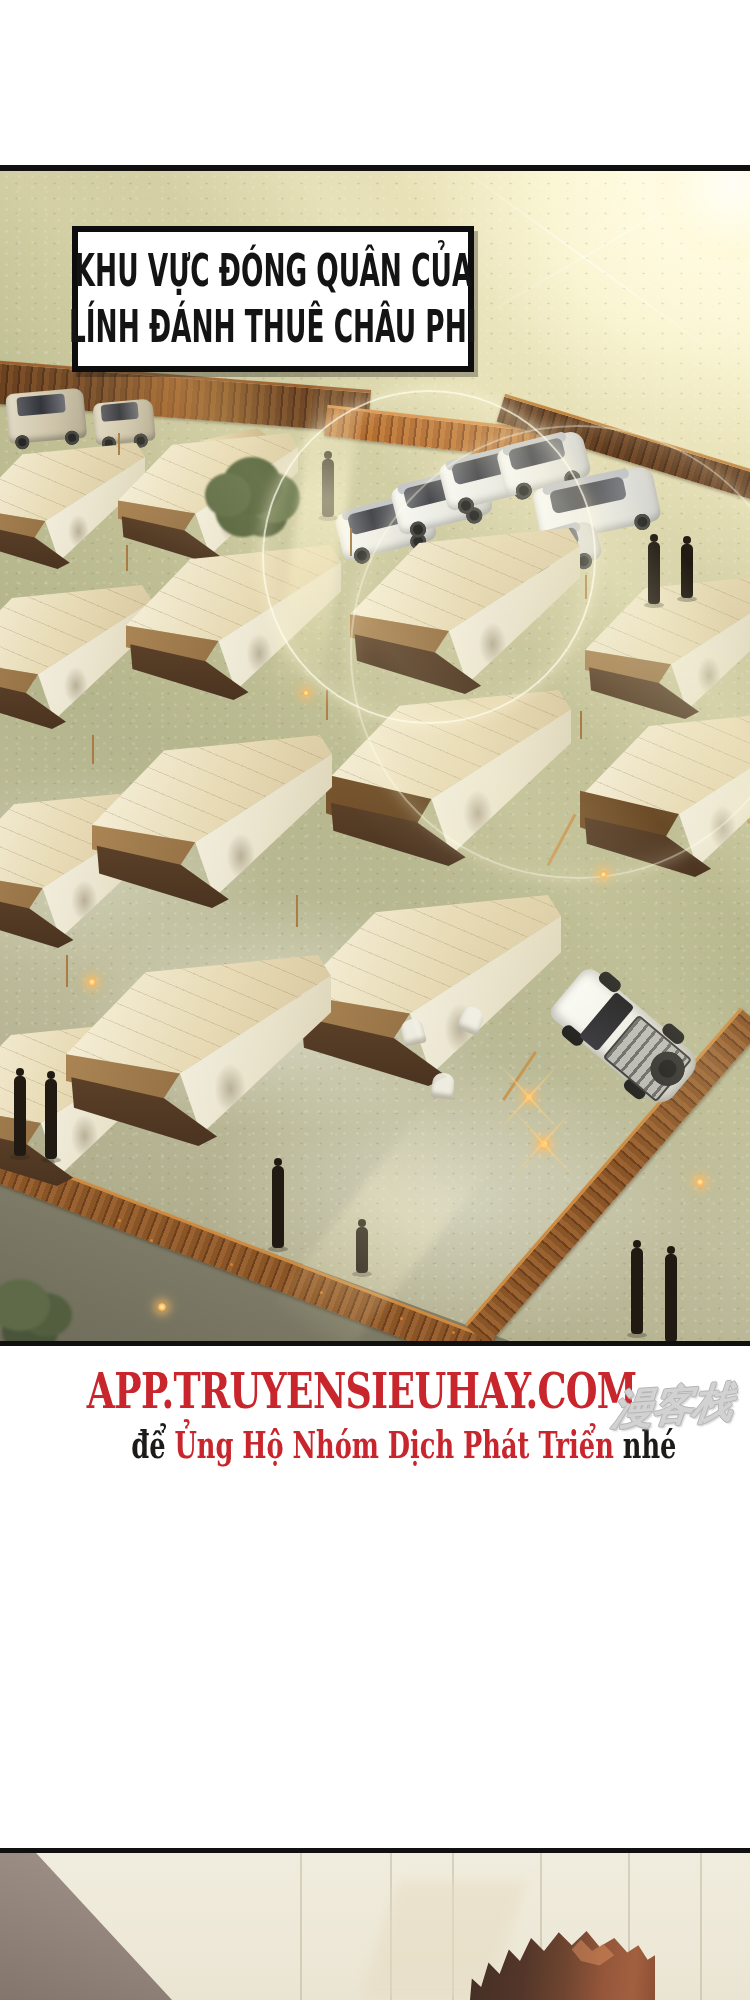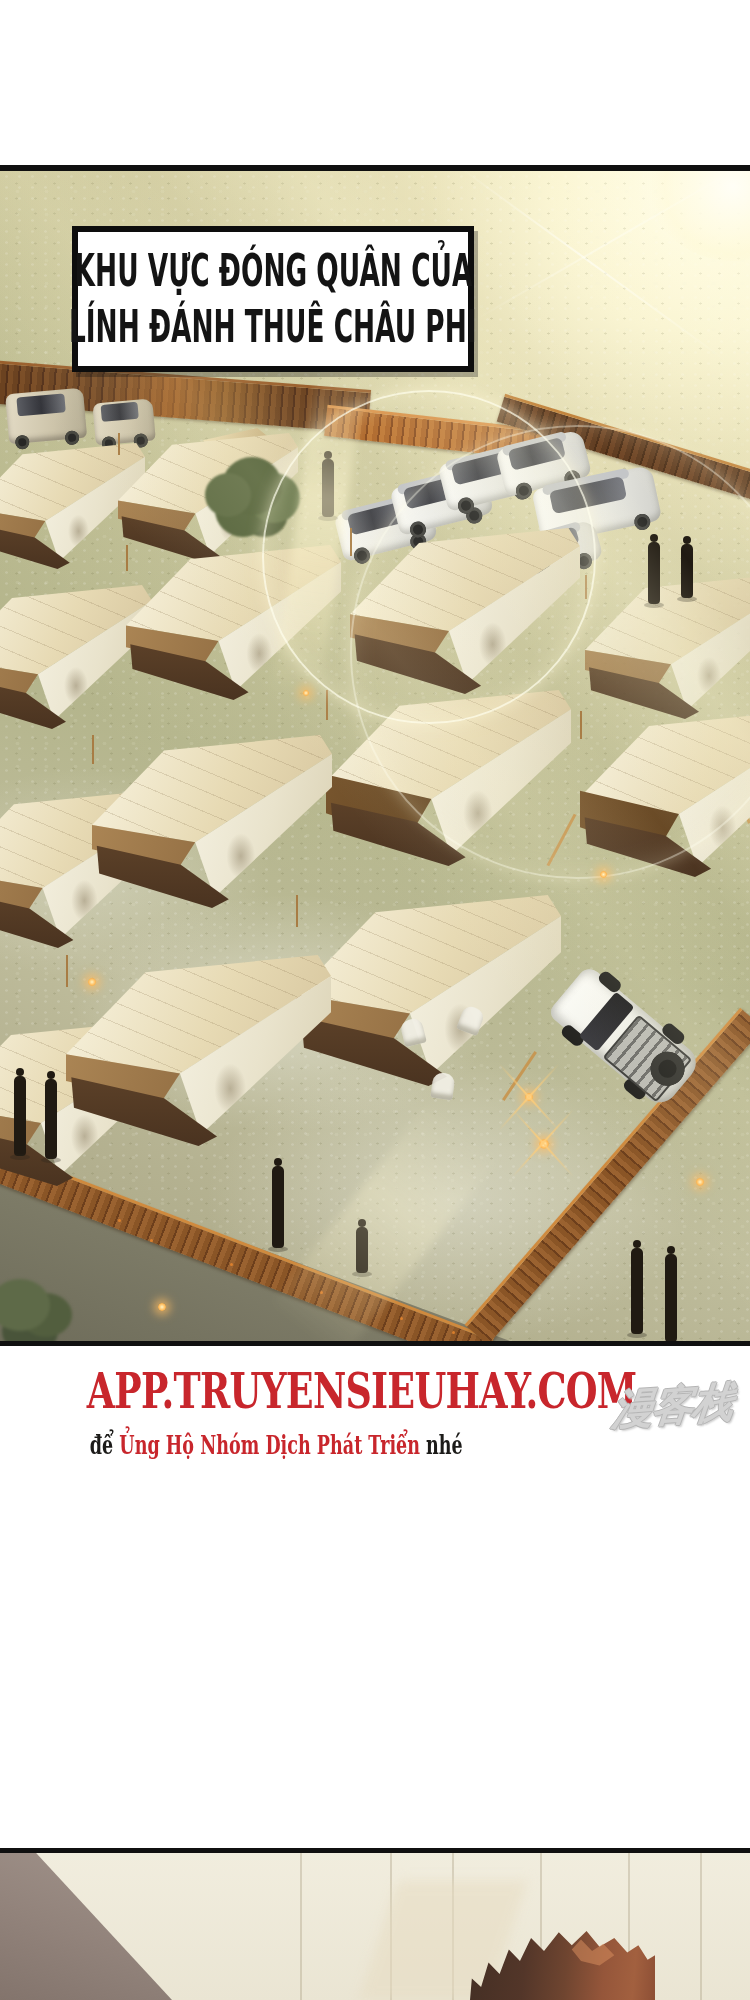--- a/index.html
+++ b/index.html
@@ -123,21 +123,21 @@
       background:#ffffff;border:6px solid #0d0d0d;box-shadow:4px 5px 0 rgba(15,15,15,.30);
       display:flex;flex-direction:column;justify-content:center;align-items:center;margin-left:44px;}
   .cap-line{white-space:nowrap;font-weight:bold;font-size:44px;line-height:56px;color:#141414;
       transform:scaleX(.60);transform-origin:center;letter-spacing:0px;}
   
   .promo{position:absolute;left:0;top:1362px;width:524px;text-align:center;z-index:3;}
   .promo-line{white-space:nowrap;font-family:"DejaVu Serif","Liberation Serif",serif;font-weight:bold;}
   .promo-line .pl-inner{display:inline-block;transform-origin:center;}
   .promo-line.sm{font-size:40px;line-height:46px;} .promo-line.sm .pl-inner{transform:scaleX(.68);}
   .promo-line.lg{font-size:48px;line-height:58px;letter-spacing:-1px;} .promo-line.lg .pl-inner{transform:scaleX(.76);}
-  .promo-line.sm2{font-size:26px;line-height:50px;} .promo-line.sm2 .pl-inner{transform:scaleX(.675);}
+  .promo-line.sm2{font-size:38px;line-height:50px;} .promo-line.sm2 .pl-inner{transform:scaleX(.675);}
   .watermark{position:absolute;left:612px;top:1378px;z-index:3;font-weight:bold;font-style:italic;font-size:42px;
       color:#d2d2d2;transform:rotate(-4deg) skewX(-10deg);letter-spacing:-2px;
       text-shadow:1px 0 #b5b5b5,-1px 0 #b5b5b5,0 1px #b5b5b5,0 -1px #b5b5b5,2px 2px 2px #cfcfcf;}
   
   .bottom-panel{position:absolute;left:0;top:1848px;width:750px;height:152px;box-sizing:border-box;
       border-top:5px solid #101010;overflow:hidden;
       background:linear-gradient(180deg,#f1edde 0%,#eae5d3 100%);}
   .seam{position:absolute;top:0;width:2px;height:147px;background:rgba(165,155,125,.35);}
   .wedge{position:absolute;left:0;top:0;width:172px;height:147px;z-index:2;
       clip-path:polygon(0 0,21% 0,100% 100%,0 100%);

